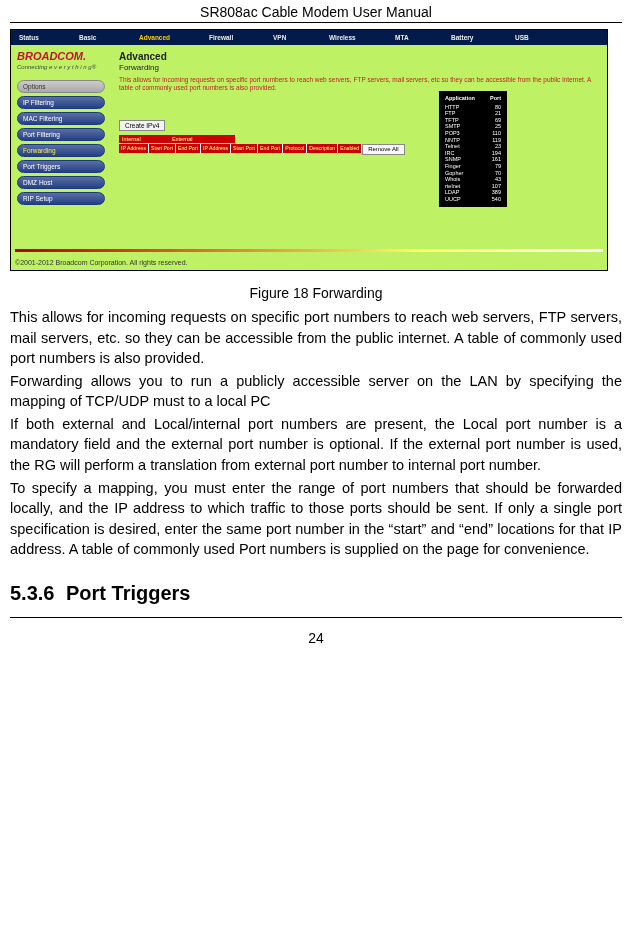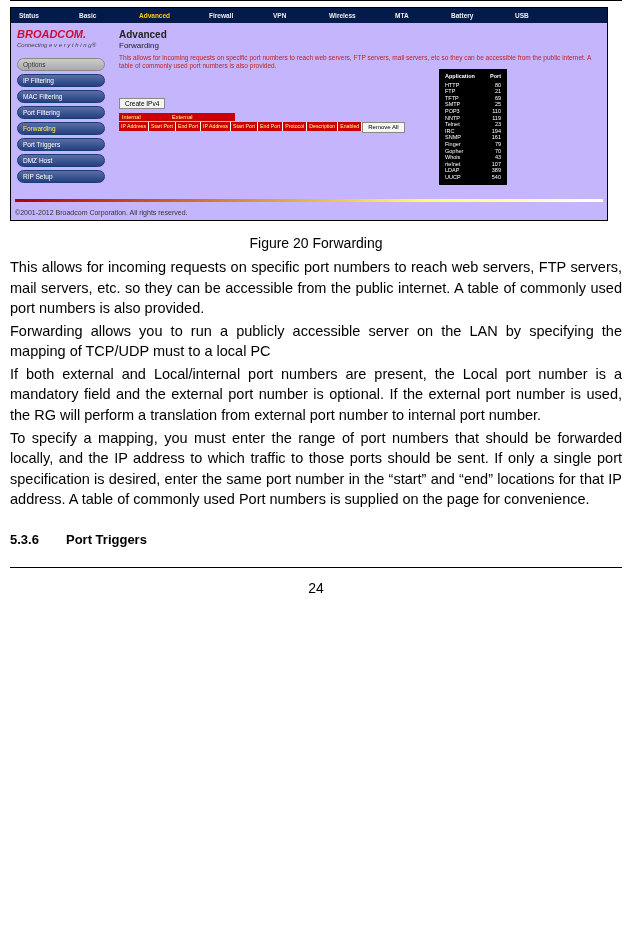--- a/index.html
+++ b/index.html
@@ -1,19 +1,19 @@
 <!DOCTYPE html>
 <html><head>
 <meta charset="utf-8">
 <style>
 body { margin: 0; font-family: Arial, Helvetica, sans-serif; background: #fff; }
 .page { width: 632px; margin: 0 auto; padding: 0 10px; box-sizing: border-box; }
 .page-header { text-align: center; font-size: 14px; padding: 4px 0 2px 0; font-family: Arial, sans-serif; }
 .hr { border-top: 1px solid #000; margin-bottom: 6px; }
-.ui-shot { border: 1px solid #000; width: 598px; height: 214px; box-sizing: border-box; position: relative; background: #c4b5fd; overflow: hidden; font-size: 6.5px; color: #000; }
+.ui-shot { border: 1px solid #000; width: 598px; height: 242px; box-sizing: border-box; position: relative; background: #bef264; overflow: hidden; font-size: 6.5px; color: #000; }
 .topnav { background: #031b4a; color: #fff; display: flex; font-weight: bold; }
 .topnav .item { flex: none; padding: 4px 8px; color: #eee; }
 .topnav .item.active { color: #ffcc00; }
 .ui-body { display: flex; }
 .sidebar { width: 100px; flex: none; padding: 6px; box-sizing: border-box; }
 .logo { font-style: italic; color: #c41230; font-weight: bold; font-size: 11px; line-height: 1; margin-bottom: 2px; }
 .logo-sub { font-size: 6px; color: #444; margin-bottom: 10px; font-style: italic; }
 .side-btn { background: linear-gradient(#5b6ea4, #234083); color: #fff; border-radius: 8px; padding: 1px 5px; font-size: 6.5px; margin-bottom: 3px; height: 9px; display: flex; align-items: center; border: 1px solid #1c3a77; }
 .side-btn.active { color: #ffec4a; }
 .side-btn.opts  { background: linear-gradient(#ccc,#aaa); color:#333; border-color:#888; }
@@ -28,31 +28,32 @@
 .tbl-row .seg { background: #c00; color: #ff8; font-size: 5.2px; height: 9px; display: flex; align-items: center; padding: 0 2px; border-right: 1px solid #fff; }
 .tbl-row .btn-seg { background: #f6f6f6; border: 1px solid #888; color: #000; font-size: 6px; height: 9px; display: flex; align-items: center; padding: 0 5px; }
 .port-panel { position: absolute; right: 100px; top: 46px; background: #000; color: #fff; padding: 4px 6px; font-size: 5.5px; line-height: 1.2; width: 56px; }
 .port-panel .hdr { display: flex; justify-content: space-between; font-weight: bold; margin-bottom: 2px; }
 .port-panel .row { display: flex; justify-content: space-between; }
 .red-bar { position: absolute; left: 4px; right: 4px; bottom: 18px; height: 3px; background: linear-gradient(to right, #b00000, #ff6 70%, #fff 100%); }
 .copyright { position: absolute; left: 4px; bottom: 4px; font-size: 7px; color: #333; }
 .fig-cap { text-align: center; font-size: 14px; margin: 14px 0 6px 0; font-family: Arial, sans-serif; }
 .body-text { font-size: 14.5px; line-height: 1.42; text-align: justify; font-family: Arial, sans-serif; }
 .body-text p { margin: 0 0 2px 0; }
-.sec-head { font-size: 13px; font-weight: bold; margin-top: 22px; margin-bottom: 20px; font-family: Arial, sans-serif; }
+.sec-head { font-size: 20px; font-weight: bold; margin-top: 22px; margin-bottom: 12px; font-family: Arial, sans-serif; }
 .sec-head .num { display: inline-block; width: 56px; }
 .choose-line { font-size: 14.5px; font-family: Arial, sans-serif; margin-bottom: 90px; }
 .choose-line .b { font-weight: bold; }
 .page-footer { text-align: center; font-size: 14px; padding: 0 0 6px 0; border-top: 1px solid #000; margin-top: 10px; font-family: Arial, sans-serif; }
 .page-footer .n { margin-top: 12px; }
 </style>
 </head>
 <body>
 
 <div class="page">
+  <div class="page-header">SR808ac Cable Modem User Manual</div>
   <div class="hr"></div>
 
   <div class="ui-shot">
     <div class="topnav" id="topnav">
         <div class="item" style="width: 44px;">Status</div>
         <div class="item" style="width: 44px;">Basic</div>
         <div class="item active" style="width: 54px;">Advanced</div>
         <div class="item" style="width: 48px;">Firewall</div>
         <div class="item" style="width: 40px;">VPN</div>
         <div class="item" style="width: 50px;">Wireless</div>
@@ -163,21 +164,21 @@
                 <span>540</span>
               </div>
             </div>
         </div>
       </div>
     </div>
     <div class="red-bar"></div>
     <div class="copyright">©2001-2012 Broadcom Corporation. All rights reserved.</div>
   </div>
 
-  <div class="fig-cap">Figure 20  Forwarding</div>
+  <div class="fig-cap">Figure 18  Forwarding</div>
 
   <div class="body-text">
     <p>This allows for incoming requests on specific port numbers to reach web servers, FTP servers, mail servers, etc. so they can be accessible from the public internet. A table of commonly used port numbers is also provided.</p>
     <p>Forwarding allows you to run a publicly accessible server on the LAN by specifying the mapping of TCP/UDP must to a local PC</p>
     <p>If both external and Local/internal port numbers are present, the Local port number is a mandatory field and the external port number is optional.   If the external port number is used, the RG will perform a translation from external port number to internal port number.</p>
     <p>To specify a mapping, you must enter the range of port numbers that should be forwarded locally, and the IP address to which traffic to those ports should be sent. If only a single port specification is desired, enter the same port number in the “start” and “end” locations for that IP address.   A table of commonly used Port numbers is supplied on the page for convenience.</p>
   </div>
 
   <div class="sec-head">
     <span class="num">5.3.6</span><span>Port Triggers</span>

